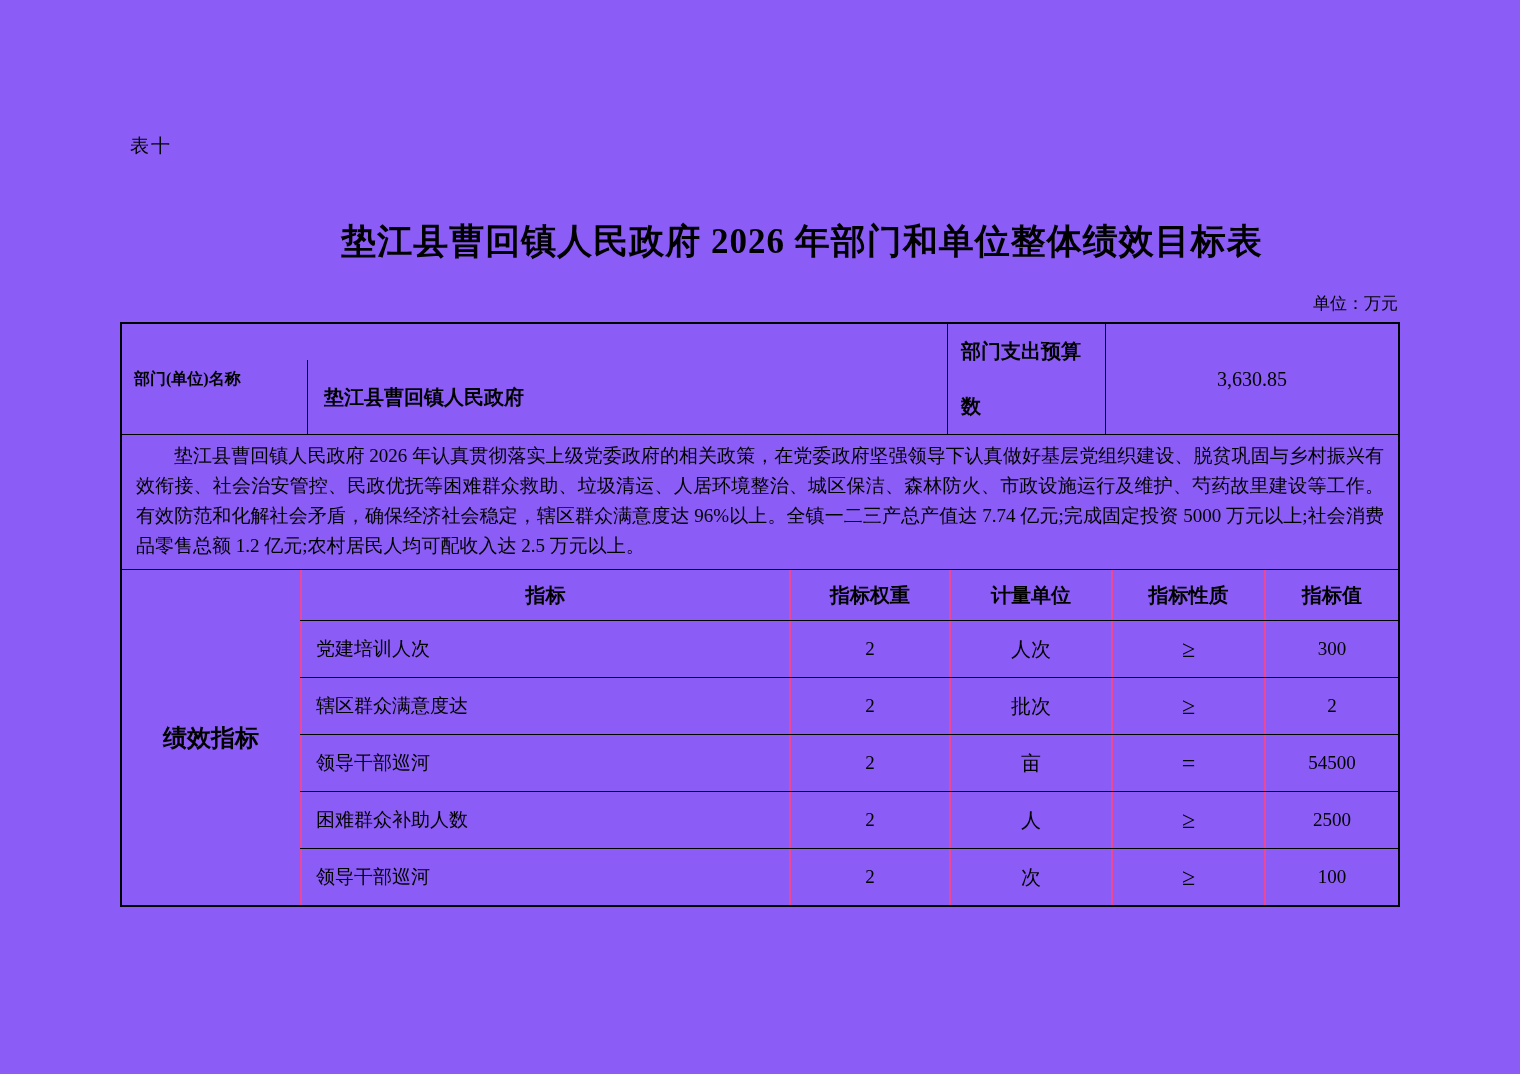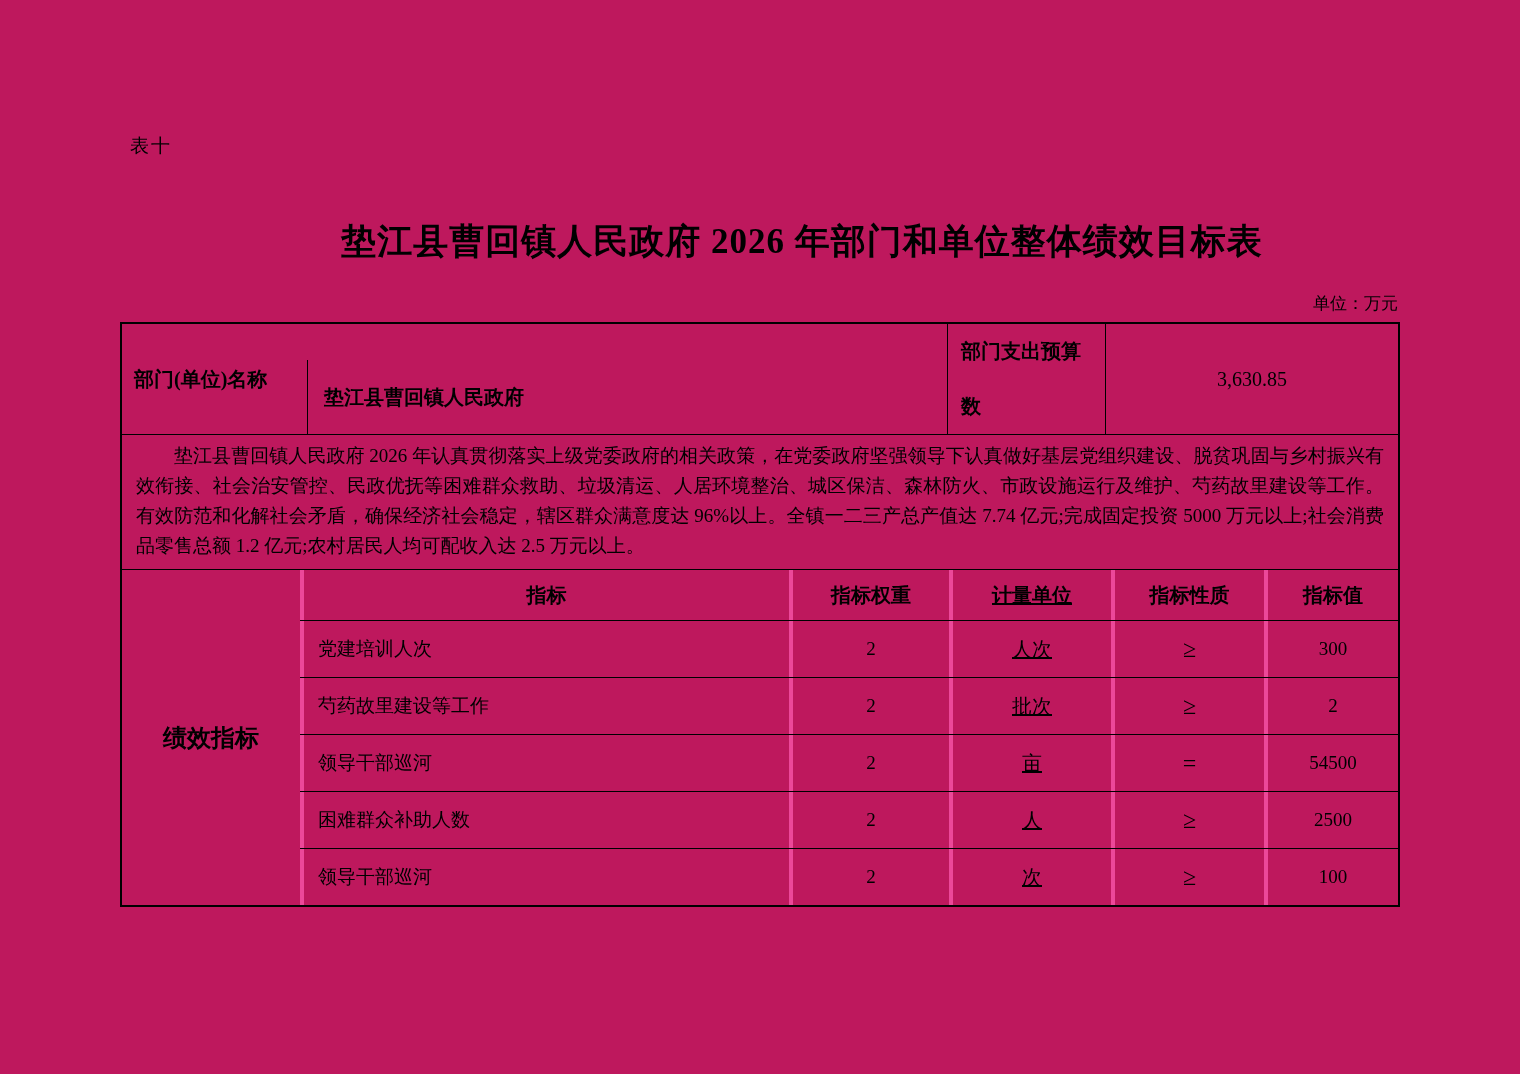--- a/index.html
+++ b/index.html
@@ -4,21 +4,21 @@
 <style>
   * { margin:0; padding:0; box-sizing:border-box; }
   html,body { background:#ffffff; }
   body {
     width:1520px; height:1074px;
     font-family:"Liberation Serif","DejaVu Serif",serif;
     color:#000;
     position:relative;
     overflow:hidden;
   }
-  .page { position:absolute; inset:0; background:#be185d; }
+  .page { position:absolute; inset:0; background:#8b5cf6; }
 
   .table-label {
     position:absolute; left:130px; top:133px;
     font-size:19px; letter-spacing:2px;
   }
   .title {
     position:absolute; left:0; top:218px; width:100%;
     text-align:center; font-size:35px; font-weight:bold;
     letter-spacing:1px;
     margin-left:42px;
@@ -37,21 +37,21 @@
   .row:first-child { border-top:none; }
   .cell {
     border-left:1px solid #000;
     display:flex; align-items:center;
     min-width:0;
   }
   .cell:first-child { border-left:none; }
 
   
   .row-dept { height:110px; }
-  .c-dept-label   { width:185px; padding:0 12px; font-weight:bold; font-size:20px; }
+  .c-dept-label   { width:185px; padding:0 12px; font-weight:bold; font-size:16px; }
   .c-dept-value   { width:640px; padding:0 16px; font-weight:bold; font-size:20px;margin-top:36px; }
   .c-budget-label {
     width:158px; padding:0 13px; font-weight:bold; font-size:20px;
     text-align:left; justify-content:center; line-height:2.75;
   }
   .c-budget-value { flex:1; justify-content:center; font-size:20px; }
 
   
   .row-goal { min-height:122px; align-items:stretch; }
   .c-goal-label {
@@ -70,28 +70,28 @@
   .row-ind { align-items:stretch; }
   .c-section-label {
     width:178px; justify-content:center; font-weight:bold; font-size:24px;
   }
   .ind-grid { flex:1; display:flex; flex-direction:column; }
   .ind-row { display:flex; border-top:1px solid #000; }
   .ind-row:first-child { border-top:none; }
   .ind-row-header { height:50px; }
   .ind-row-data { height:57px; }
   .ind-cell {
-    border-left:4px solid #ec4899;
+    border-left:2px solid #ec4899;
     display:flex; align-items:center; justify-content:center;
     min-width:0;
     text-align:center;
   }
   .ic-name   { width:489px; }
   .ic-weight { width:160px; }
-  .ic-unit   { width:162px;text-decoration:underline; }
+  .ic-unit   { width:162px; }
   .ic-nature { width:153px; }
   .ic-value  { flex:1; }
   .ind-row-header .ind-cell { font-weight:bold; font-size:20px; }
   .ind-row-data .ic-name {
     justify-content:flex-start; padding:0 14px; font-size:19px;
   }
   .ind-row-data .ic-unit { font-size:20px; }
   .ind-row-data .ic-nature { font-size:24px; }
   .ind-row-data .ic-weight, .ind-row-data .ic-value { font-size:19px; }
 </style>
@@ -136,21 +136,21 @@
 
         <div class="ind-row ind-row-data">
           <div class="ind-cell ic-name">党建培训人次</div>
           <div class="ind-cell ic-weight">2</div>
           <div class="ind-cell ic-unit">人次</div>
           <div class="ind-cell ic-nature">≥</div>
           <div class="ind-cell ic-value">300</div>
         </div>
 
         <div class="ind-row ind-row-data">
-          <div class="ind-cell ic-name">芍药故里建设等工作</div>
+          <div class="ind-cell ic-name">辖区群众满意度达</div>
           <div class="ind-cell ic-weight">2</div>
           <div class="ind-cell ic-unit">批次</div>
           <div class="ind-cell ic-nature">≥</div>
           <div class="ind-cell ic-value">2</div>
         </div>
 
         <div class="ind-row ind-row-data">
           <div class="ind-cell ic-name">领导干部巡河</div>
           <div class="ind-cell ic-weight">2</div>
           <div class="ind-cell ic-unit">亩</div>

